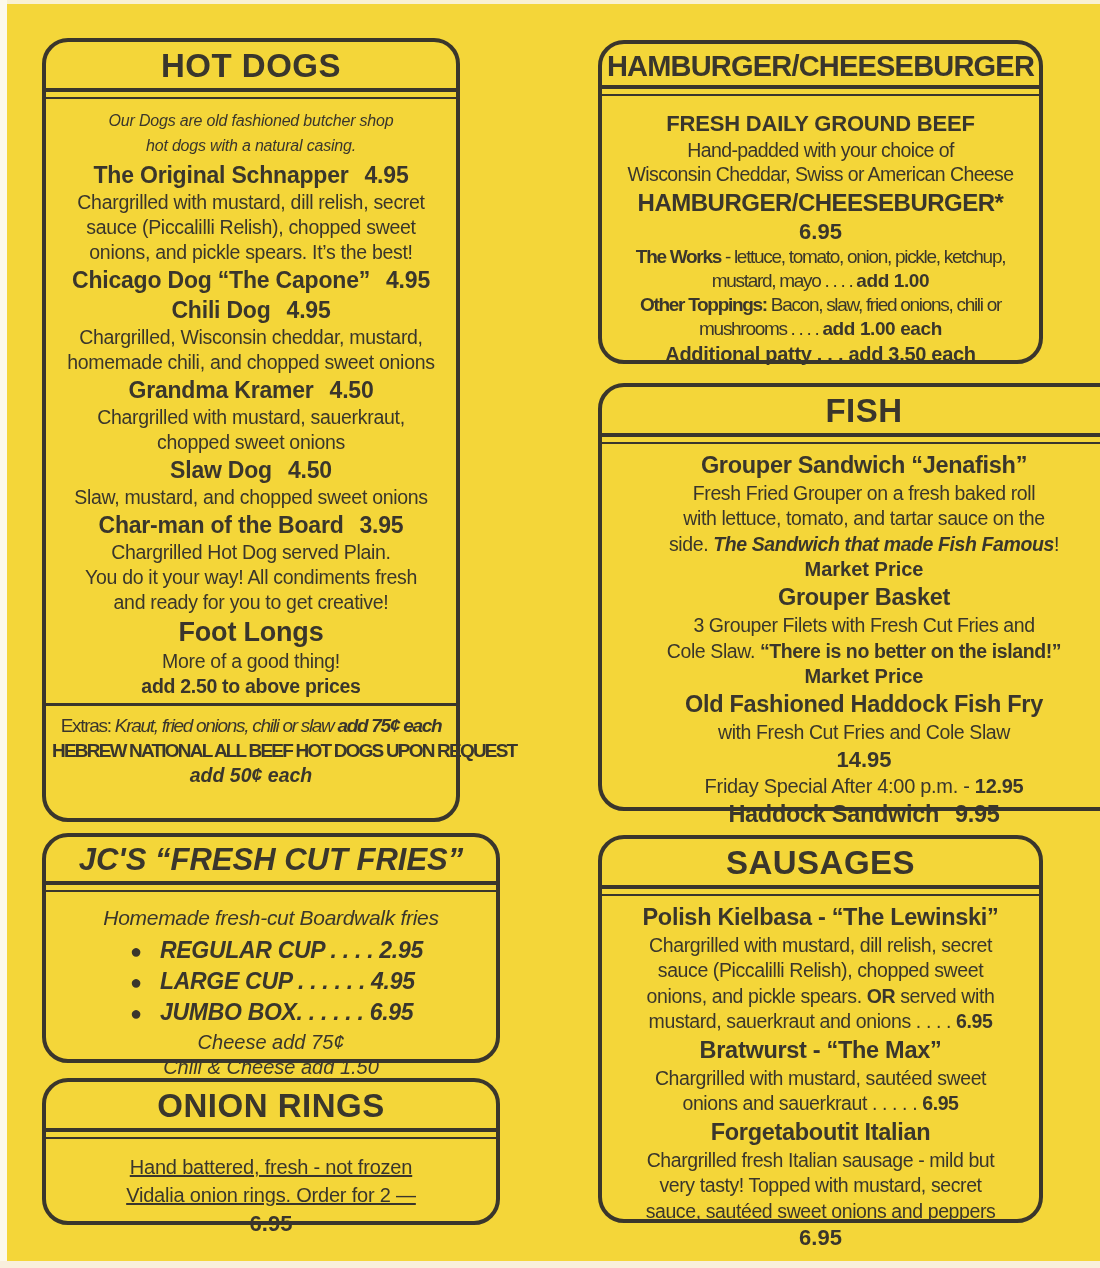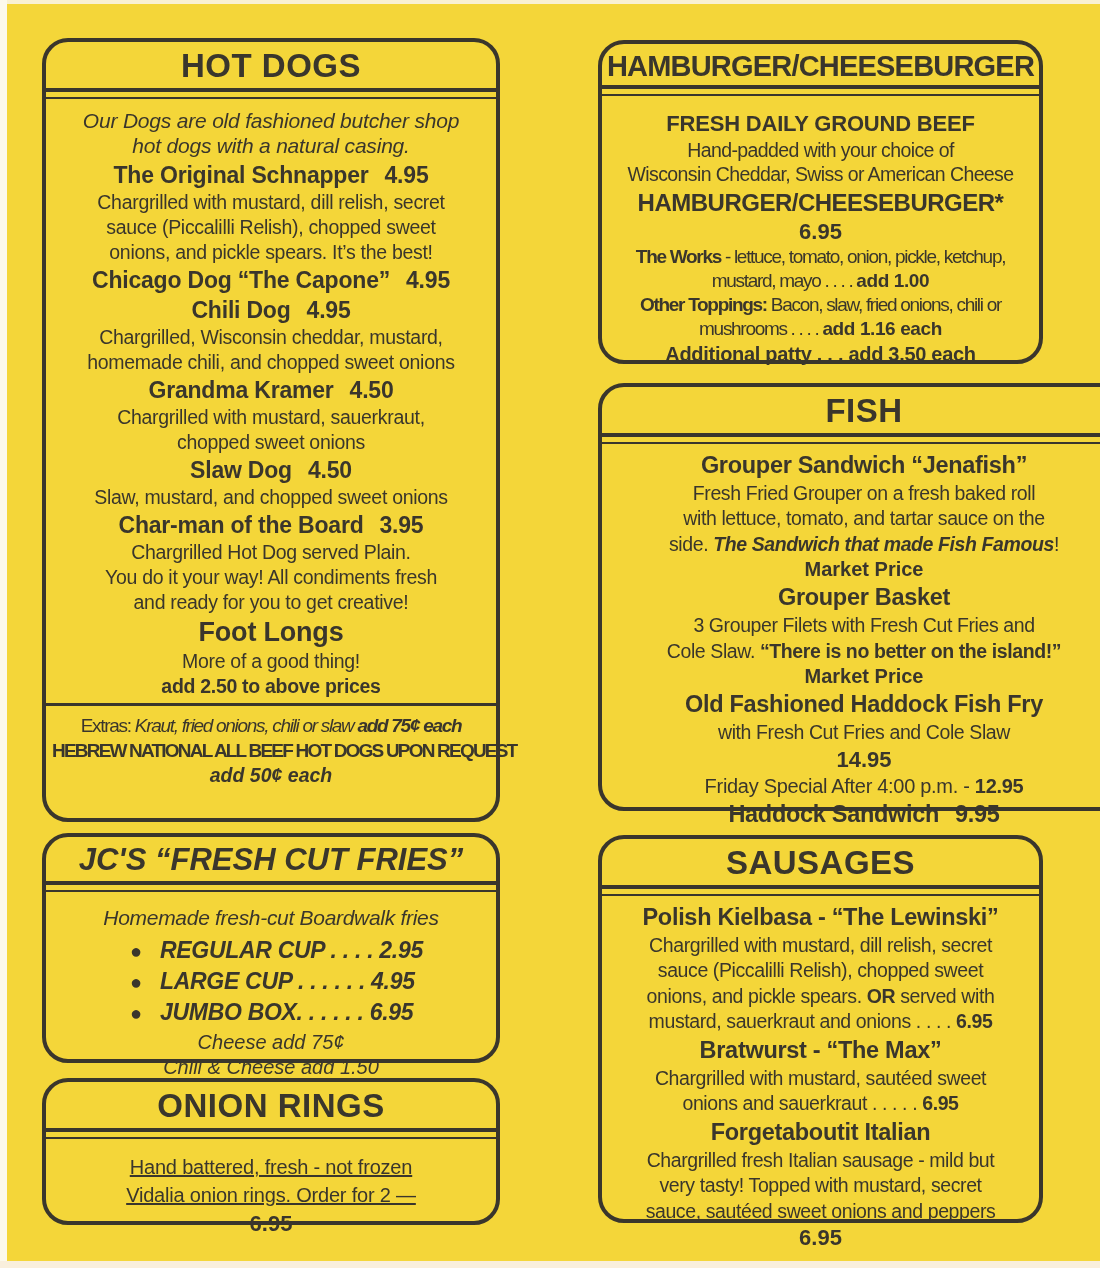--- a/index.html
+++ b/index.html
@@ -19,21 +19,21 @@
   .edge-top{position:absolute;left:0;top:0;width:100%;height:4px;background:#f9f1d2;}
   .edge-bottom{position:absolute;left:0;bottom:0;width:100%;height:7px;background:#f9efdc;}
 
   .panel{
     position:absolute;
     border:4px solid var(--ink);
     border-radius:26px;
     box-sizing:border-box;
     background:var(--paper);
   }
-  #p-hotdogs {left:42px;  top:38px;   width:458px; height:784px;}
+  #p-hotdogs {left:42px;  top:38px;   width:418px; height:784px;}
   #p-fries   {left:42px;  top:833px;  width:458px; height:230px;font-style:italic;}
   #p-onion   {left:42px;  top:1078px; width:458px; height:147px;}
   #p-burger  {left:598px; top:40px;   width:445px; height:324px;}
   #p-fish    {left:598px; top:383px;  width:532px; height:428px;}
   #p-sausage {left:598px; top:835px;  width:445px; height:388px;}
 
   p{margin:0;}
   .ptitle{
     margin:0;text-align:center;font-weight:700;color:var(--ink);
     line-height:1.18;padding-top:5px;
@@ -45,21 +45,21 @@
     border-top:4px solid var(--ink);
     border-bottom:2px solid var(--ink);
     height:5px;margin-top:2px;
   }
   .rule1{border-top:3px solid var(--ink);margin-top:4px;}
 
   .content{padding:6px 14px 0;text-align:center;}
   .pre{white-space:pre-line;}
 
   
-  .intro{font-size:21px;font-style:italic;line-height:25px;padding:3px 0 2px;letter-spacing:-0.2px;}
+  .intro{font-size:16px;font-style:italic;line-height:25px;padding:3px 0 2px;letter-spacing:-0.2px;}
   .iname{font-size:23px;font-weight:700;line-height:30px;letter-spacing:-0.2px;}
   .iname .price{margin-left:16px;}
   .desc{font-size:19.5px;line-height:25px;letter-spacing:-0.3px;}
   .big{font-size:27px;line-height:34px;}
   .bold{font-weight:700;}
   .extras-box{padding:7px 6px 0;text-align:center;}
   .exline{font-size:19px;line-height:25px;white-space:nowrap;letter-spacing:-1.3px;}
   .exline .opt{font-style:italic;}
   .exline .pr{font-weight:700;font-style:italic;}
   .hebrew{font-size:19px;font-weight:700;line-height:25px;white-space:nowrap;letter-spacing:-1.8px;}
@@ -177,21 +177,21 @@
     <div class="rule2"></div>
     <div class="content">
       <p class="headline">FRESH DAILY GROUND BEEF</p>
       <p class="cn">Hand-padded with your choice of</p>
       <p class="cn">Wisconsin Cheddar, Swiss or American Cheese</p>
       <p class="burgitem">HAMBURGER/CHEESEBURGER*</p>
       <p class="bprice">6.95</p>
       <p class="works pre"><span class="lbl">The Works</span><span> - lettuce, tomato, onion, pickle, ketchup,
 mustard, mayo . . . . </span><span class="pr">add 1.00</span></p>
       <p class="works pre"><span class="lbl">Other Toppings:</span><span> Bacon, slaw, fried onions, chili or
-mushrooms . . . . </span><span class="pr">add 1.16 each</span></p>
+mushrooms . . . . </span><span class="pr">add 1.00 each</span></p>
       <p class="patty"><span>Additional patty . . . </span><span>add 3.50 each</span></p>
     </div>
   </section>
 
   <section class="panel" id="p-fish">
     <h2 class="ptitle t-big">FISH</h2>
     <div class="rule2"></div>
     <div class="content">
       <p class="fname">Grouper Sandwich “Jenafish”</p>
       <p class="fdesc pre"><span>Fresh Fried Grouper on a fresh baked roll

